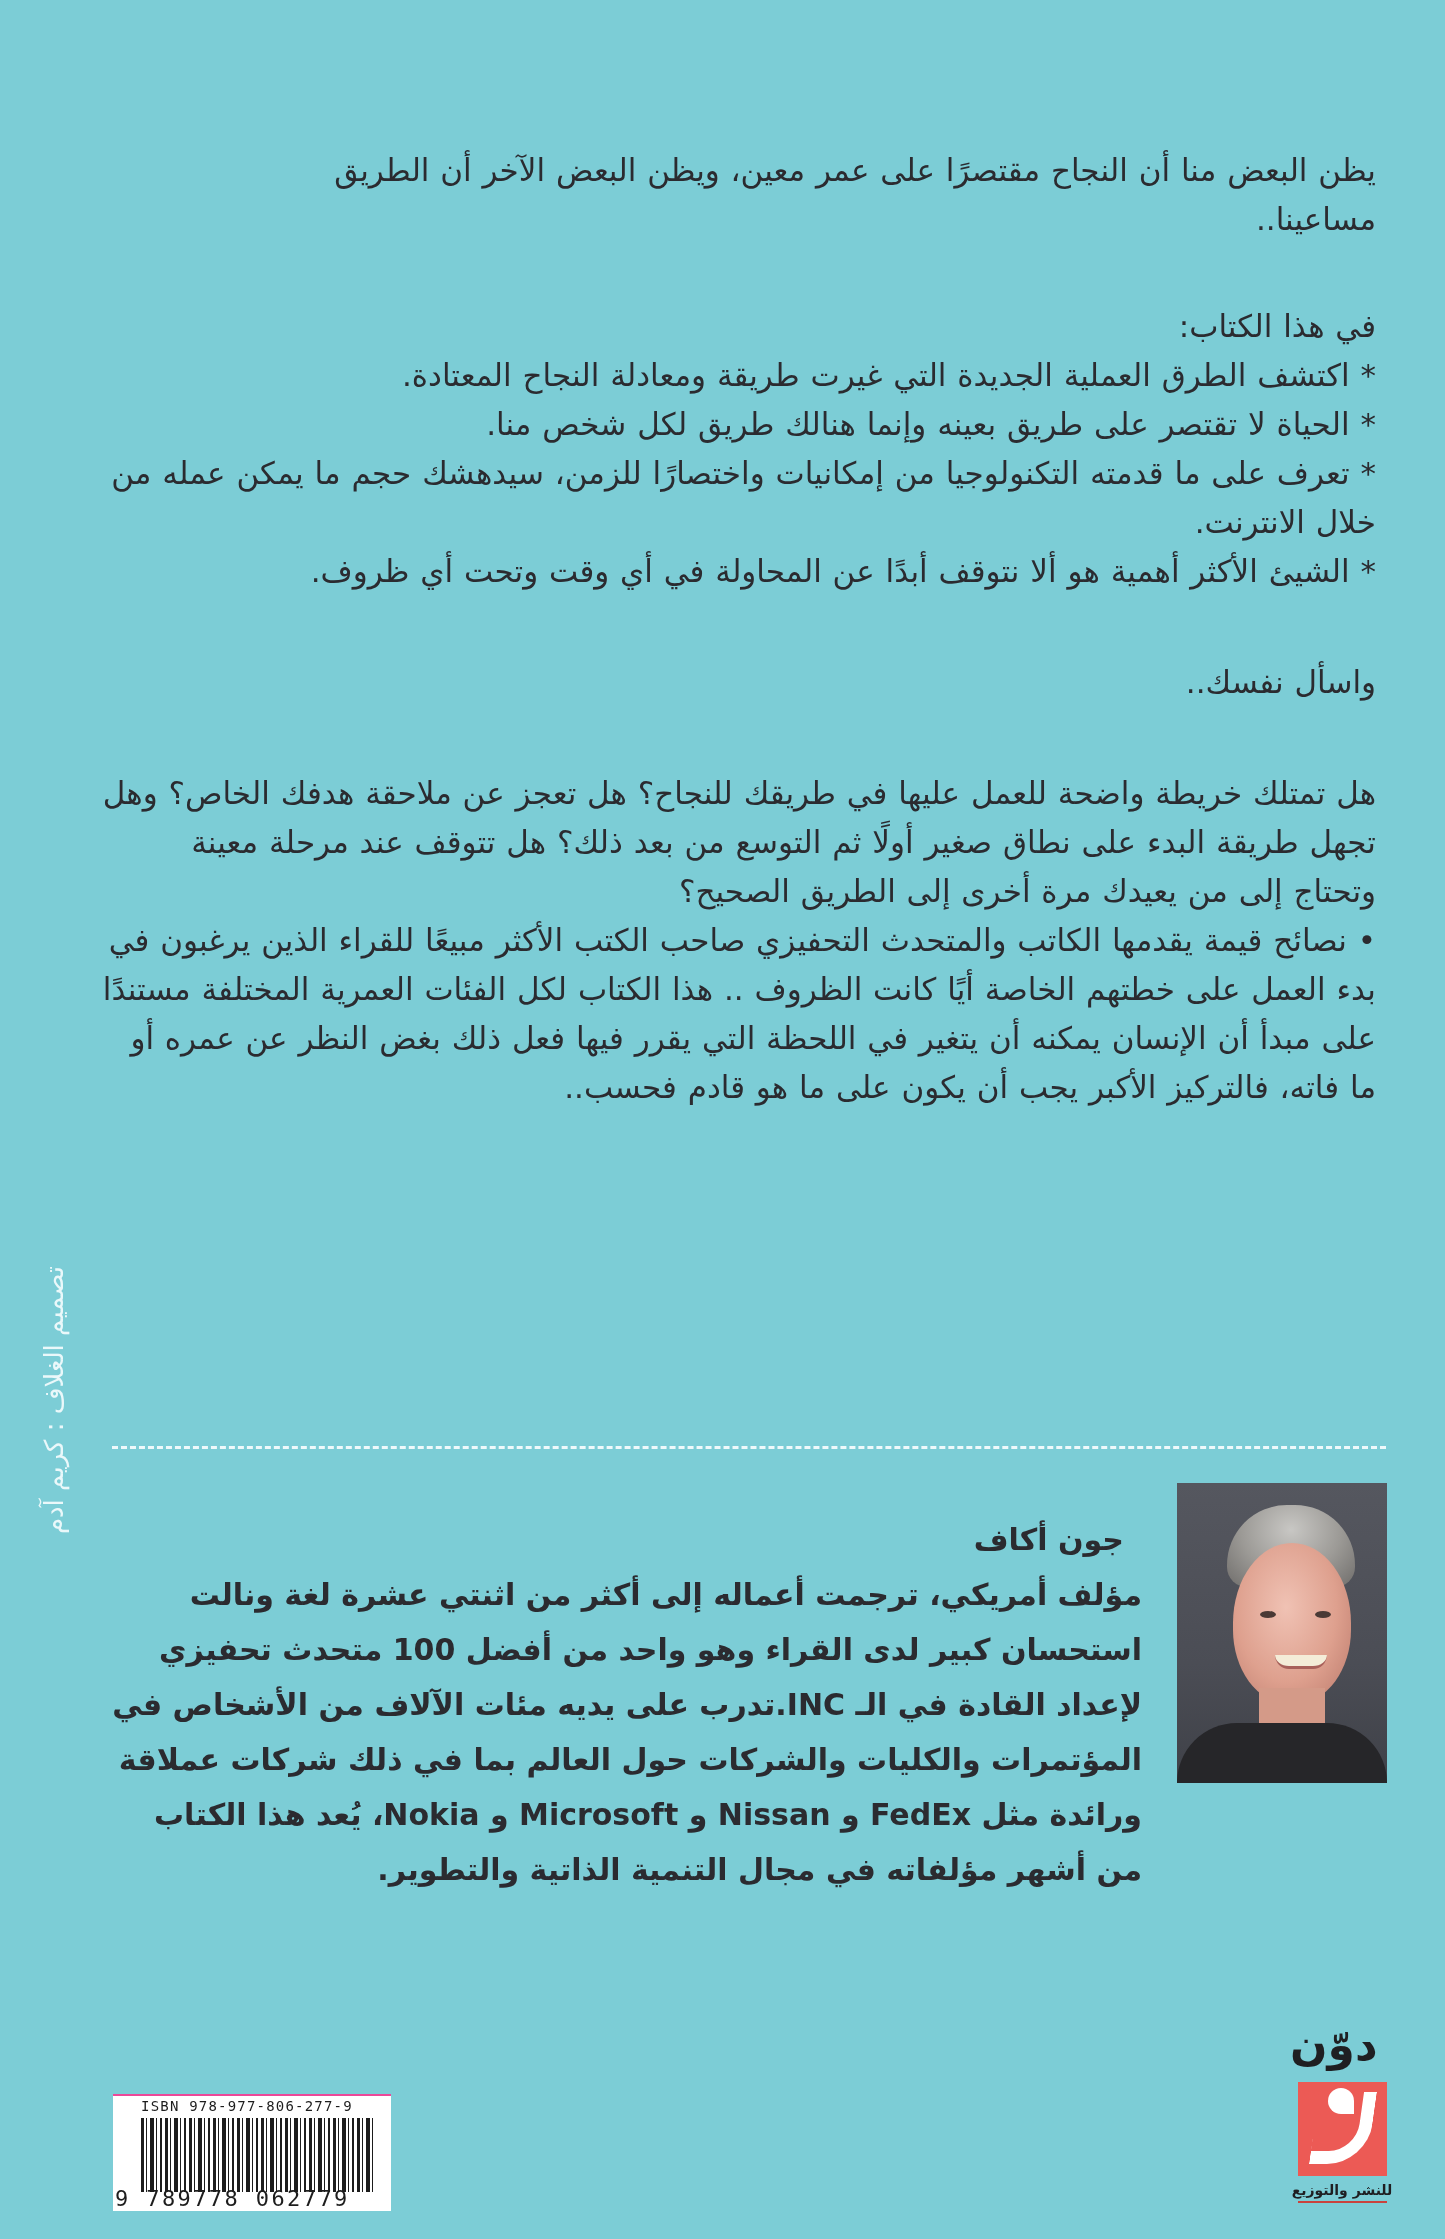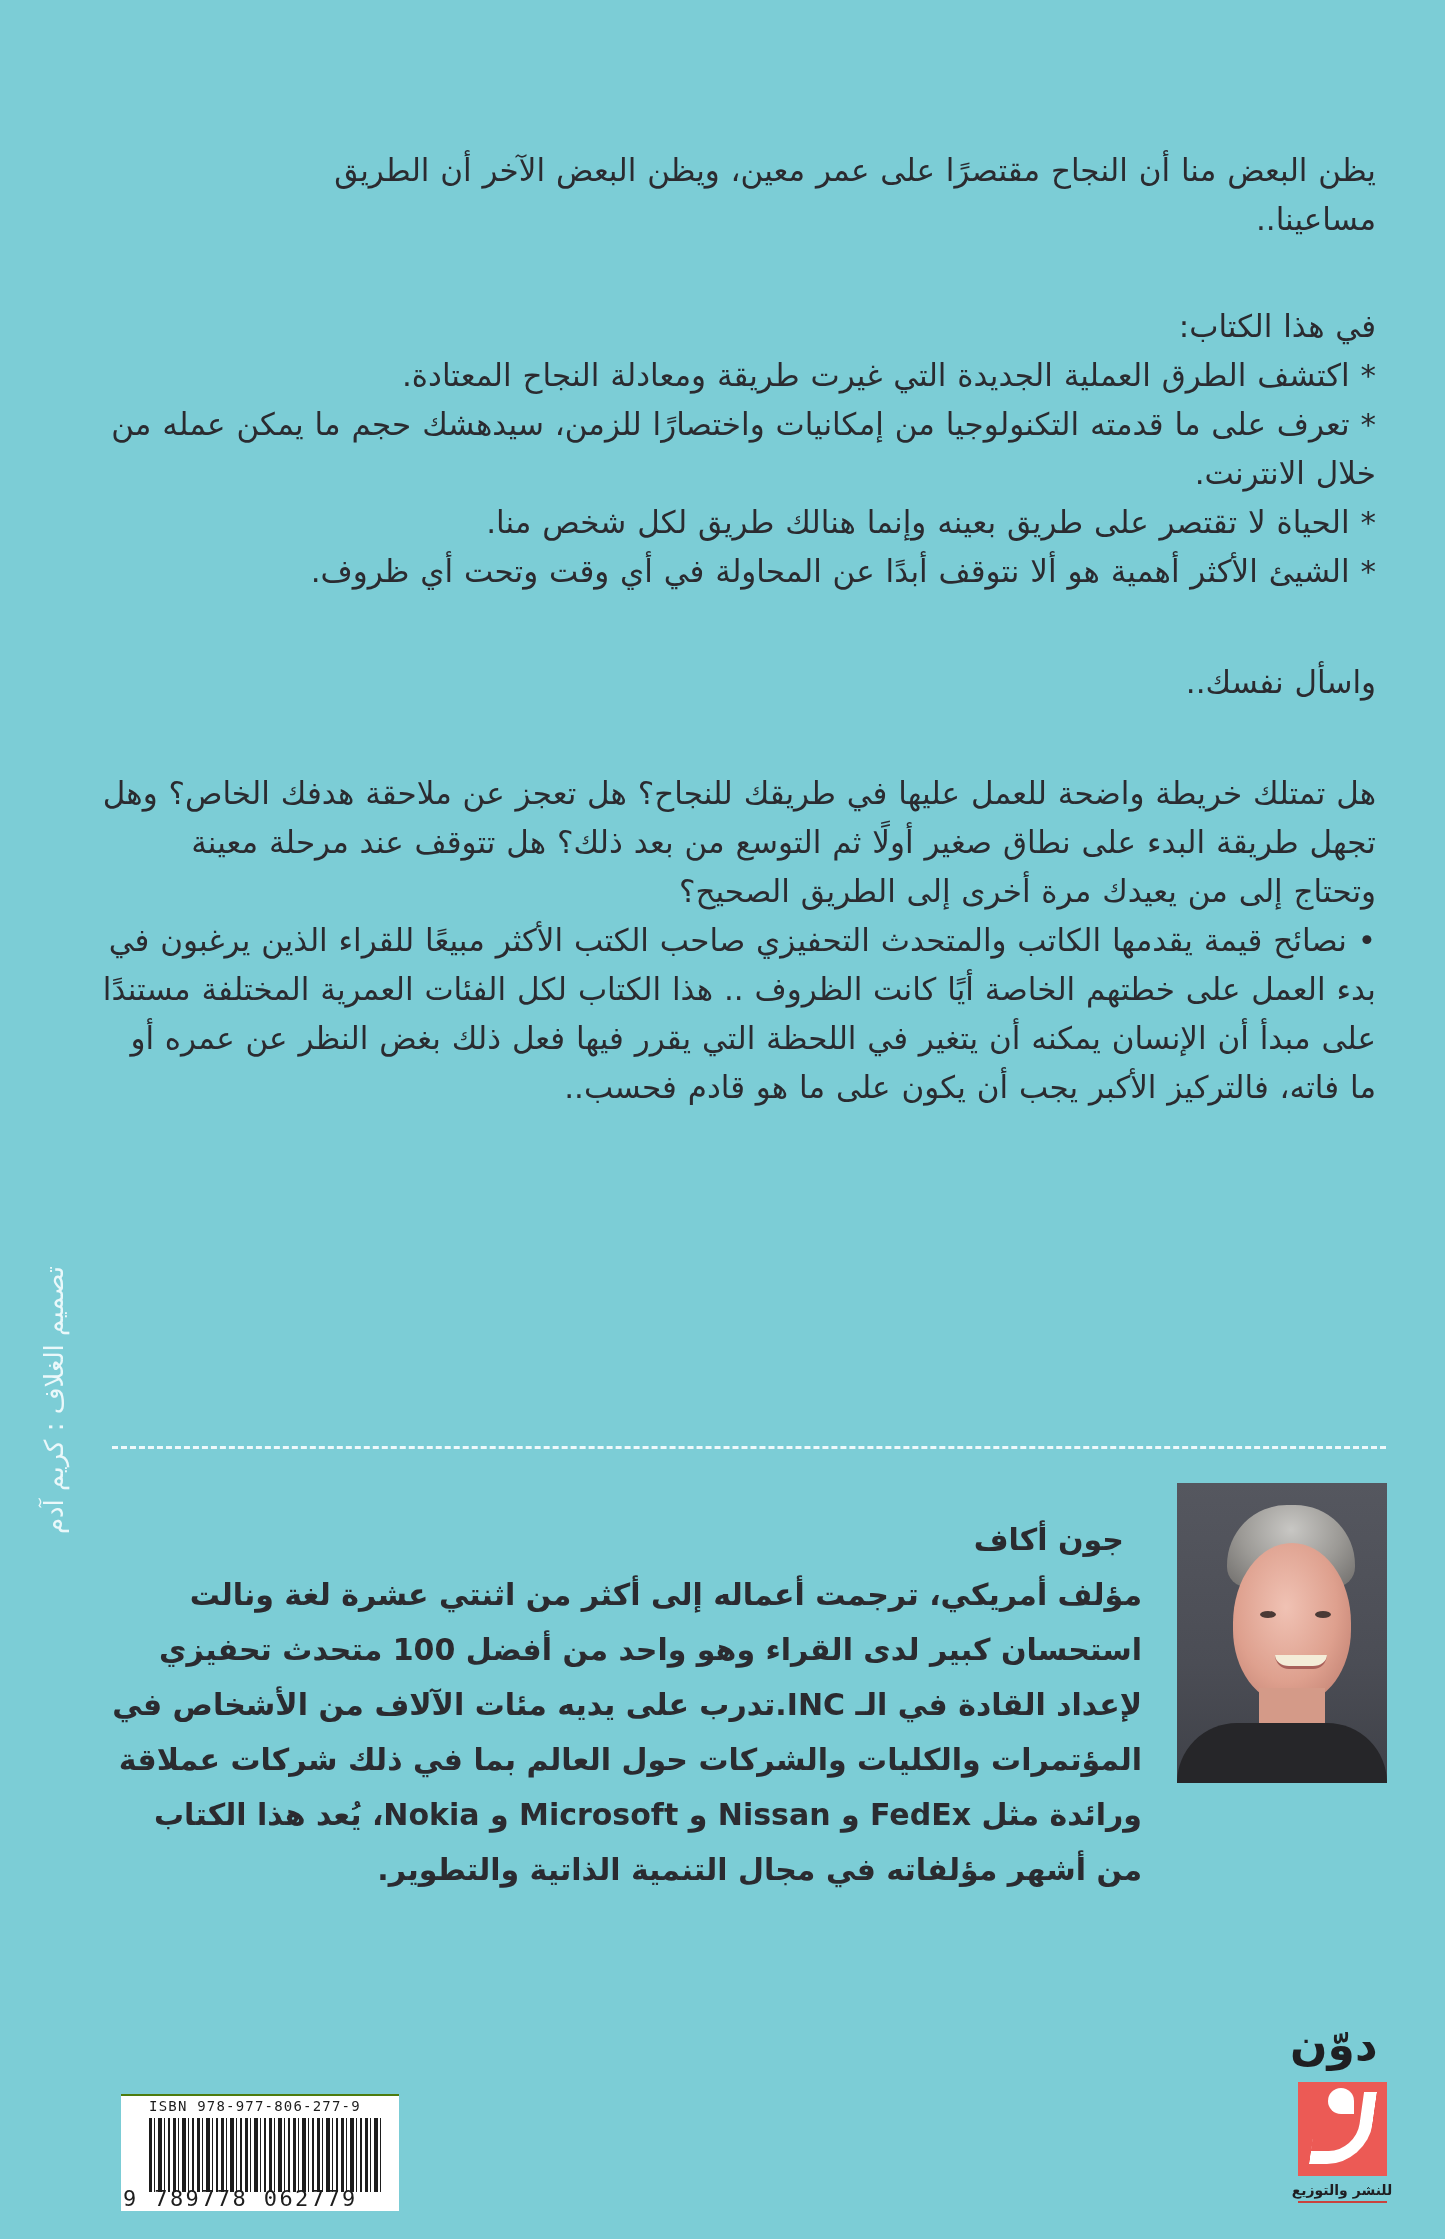--- a/index.html
+++ b/index.html
@@ -79,24 +79,24 @@
 
   .bio {
     left: 104px; width: 1038px; top: 1484px;
     font-size: 30px; font-weight: bold;
     line-height: 55px;
   }
   .bio .name { padding-right: 18px; }
 
   .barcode {
     position: absolute;
-    left: 121px; top: 2094px;
+    left: 113px; top: 2094px;
     width: 278px; height: 117px;
     background: #ffffff;
-    border-top: 2px solid #4d7c0f;
+    border-top: 2px solid #ec4899;
     font-family: "DejaVu Sans Mono", monospace;
     color: #1d1d1d;
   }
   .barcode .isbn {
     position: absolute; left: 28px; top: 2px;
     font-size: 14px; letter-spacing: 1.2px; white-space: nowrap;
   }
   .barcode .bars {
     position: absolute; left: 28px; top: 22px; width: 234px; height: 74px;
     background: repeating-linear-gradient(90deg,
@@ -145,22 +145,22 @@
 </style>
 </head>
 <body>
 
 <div class="block main-text rtl" style="top:118px;">
   <p>يظن البعض منا أن النجاح مقتصرًا على عمر معين، ويظن البعض الآخر أن الطريق</p>
   <p>مساعينا..</p>
   <div class="gap-sm"></div>
   <p>في هذا الكتاب:</p>
   <p class="bullet-line">* اكتشف الطرق العملية الجديدة التي غيرت طريقة ومعادلة النجاح المعتادة.</p>
+  <p class="bullet-line">* الحياة لا تقتصر على طريق بعينه وإنما هنالك طريق لكل شخص منا.</p>
   <p class="bullet-line">* تعرف على ما قدمته التكنولوجيا من إمكانيات واختصارًا للزمن، سيدهشك حجم ما يمكن عمله من خلال الانترنت.</p>
-  <p class="bullet-line">* الحياة لا تقتصر على طريق بعينه وإنما هنالك طريق لكل شخص منا.</p>
   <p class="bullet-line">* الشيئ الأكثر أهمية هو ألا نتوقف أبدًا عن المحاولة في أي وقت وتحت أي ظروف.</p>
   <div class="gap-md"></div>
   <p>واسأل نفسك..</p>
   <div class="gap-md"></div>
   <p>هل تمتلك خريطة واضحة للعمل عليها في طريقك للنجاح؟ هل تعجز عن ملاحقة هدفك الخاص؟ وهل تجهل طريقة البدء على نطاق صغير أولًا ثم التوسع من بعد ذلك؟ هل تتوقف عند مرحلة معينة وتحتاج إلى من يعيدك مرة أخرى إلى الطريق الصحيح؟</p>
   <p>• نصائح قيمة يقدمها الكاتب والمتحدث التحفيزي صاحب الكتب الأكثر مبيعًا للقراء الذين يرغبون في بدء العمل على خطتهم الخاصة أيًا كانت الظروف .. هذا الكتاب لكل الفئات العمرية المختلفة مستندًا على مبدأ أن الإنسان يمكنه أن يتغير في اللحظة التي يقرر فيها فعل ذلك بغض النظر عن عمره أو ما فاته، فالتركيز الأكبر يجب أن يكون على ما هو قادم فحسب..</p>
 </div>
 
 <div class="credit">تصميم الغلاف : كريم آدم</div>
 

